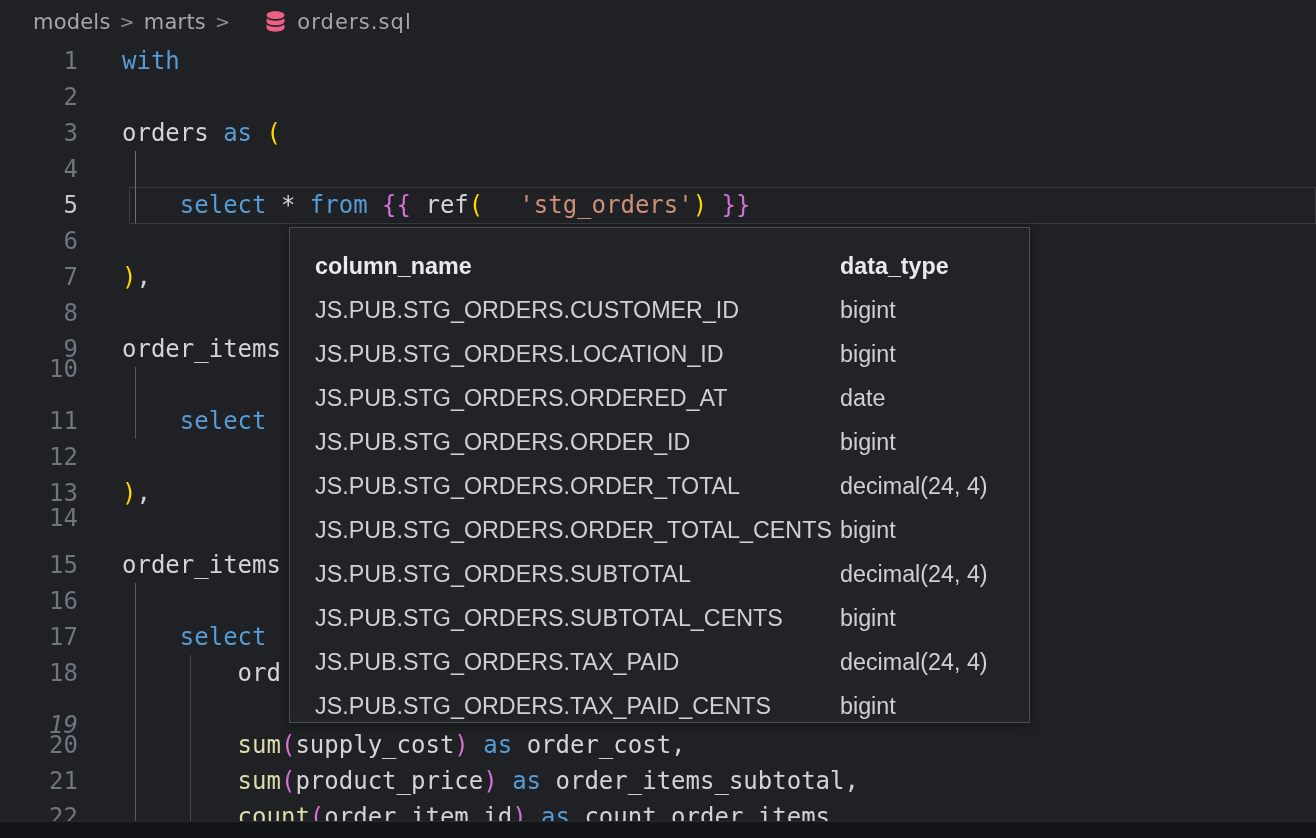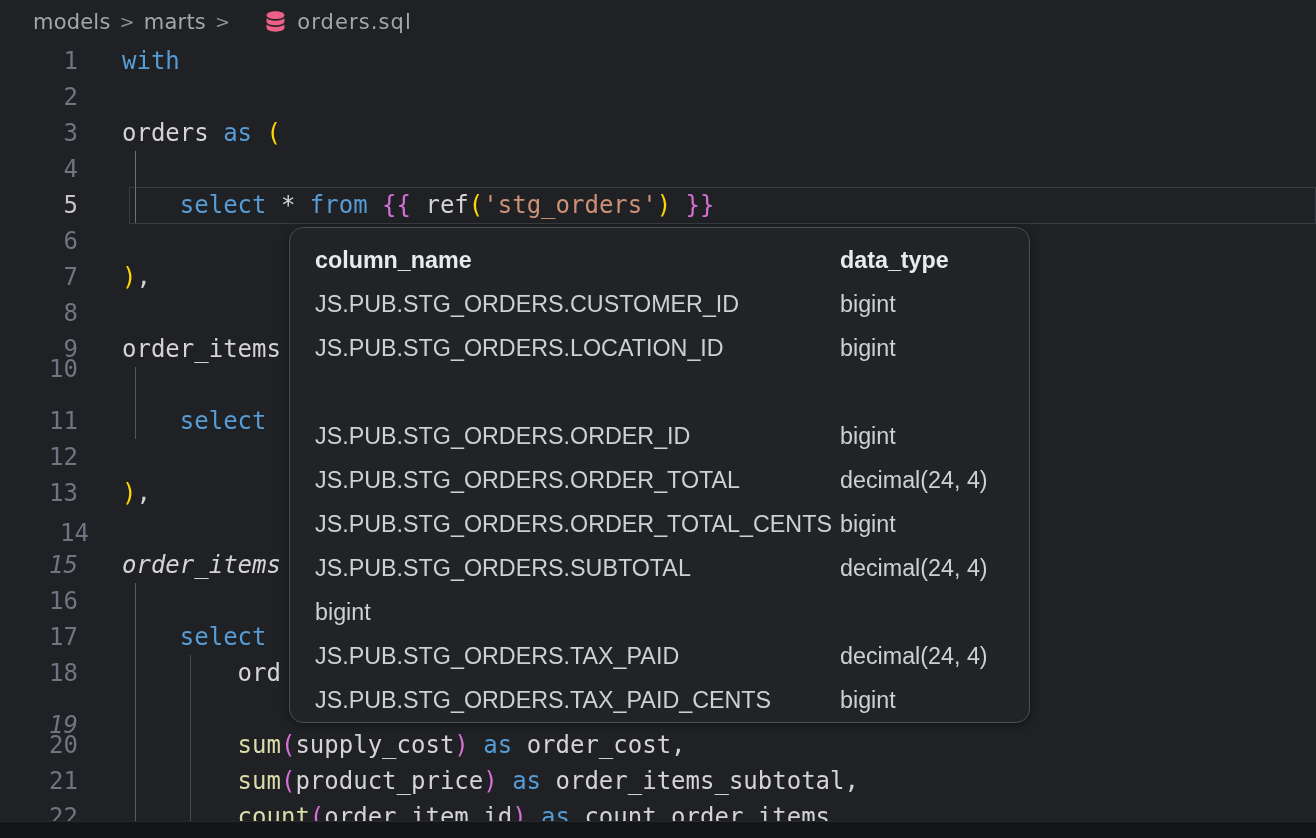--- a/index.html
+++ b/index.html
@@ -16,31 +16,31 @@
   
   #editor { position:absolute; left:0; top:43px; width:100%; height:778px; font-family:"DejaVu Sans Mono", monospace; font-size:24px; }
   .line { position:absolute; left:0; width:100%; height:36px; line-height:36px; white-space:pre; }
   .num { display:inline-block; width:78px; text-align:right; color:#6e7681; font-size:24px; }
   .num.active { color:#c6c6c6; }
   .code { position:absolute; left:122px; top:0; white-space:pre; }
   .tok-kw { color:var(--c-kw); }
   .tok-id { color:var(--c-id);text-align:center; }
   .tok-y  { color:var(--c-y); }
   .tok-m  { color:var(--c-m); }
-  .tok-str{ color:var(--c-str); }
+  .tok-str{ color:var(--c-str);margin-left:36px; }
   .tok-fn { color:var(--c-fn); }
 
   .indent-guide { position:absolute; width:1px; }
   #cur-line { position:absolute; left:129px; right:0; top:144px; height:37px; border:1.5px solid #393c40; }
 
   
   #bottom-strip { position:absolute; left:0; top:821px; width:100%; height:17px; background:#141518; border-top:1px solid #26282b; }
 
   
-  #popup { position:absolute; left:289px; top:227px; width:741px; height:496px; background:#222327; border:1px solid #4a4d51; border-radius:14px; box-shadow:0 2px 10px rgba(0,0,0,0.4); padding-top:10px; font-family:"Liberation Sans", sans-serif; font-size:23.3px; color:#cdd0d4; overflow:hidden; }
+  #popup { position:absolute; left:289px; top:227px; width:741px; height:496px; background:#222327; border:1px solid #4a4d51; border-radius:0; box-shadow:0 2px 10px rgba(0,0,0,0.4); padding-top:16px; font-family:"Liberation Sans", sans-serif; font-size:23.3px; color:#cdd0d4; overflow:hidden; }
   .prow { display:grid; grid-template-columns:525px 1fr; height:44px; align-items:center; padding-left:25px; }
   .prow.header { font-weight:bold; color:#e8eaed; }
   .pcell { white-space:nowrap; overflow:hidden; }
 </style>
 </head>
 <body>
 
 <div id="app">
   <div id="breadcrumb">
     <span class="crumb">models</span>
@@ -68,22 +68,22 @@
         <div class="line" style="top: 108px;"><span class="num">4</span><span class="code"></span></div>
         <div class="line" style="top: 144px;"><span class="num active">5</span><span class="code"><span class="tok-id">    </span><span class="tok-kw">select</span><span class="tok-id"> </span><span class="tok-id">*</span><span class="tok-id"> </span><span class="tok-kw">from</span><span class="tok-id"> </span><span class="tok-m">{{</span><span class="tok-id"> </span><span class="tok-id">ref</span><span class="tok-y">(</span><span class="tok-str">'stg_orders'</span><span class="tok-y">)</span><span class="tok-id"> </span><span class="tok-m">}}</span></span></div>
         <div class="line" style="top: 180px;"><span class="num">6</span><span class="code"></span></div>
         <div class="line" style="top: 216px;"><span class="num">7</span><span class="code"><span class="tok-y">)</span><span class="tok-id">,</span></span></div>
         <div class="line" style="top: 252px;"><span class="num">8</span><span class="code"></span></div>
         <div class="line" style="top: 288px;"><span class="num">9</span><span class="code"><span class="tok-id">order_items</span></span></div>
         <div class="line" style="top: 308px;"><span class="num">10</span><span class="code"></span></div>
         <div class="line" style="top: 360px;"><span class="num">11</span><span class="code"><span class="tok-id">    </span><span class="tok-kw">select</span></span></div>
         <div class="line" style="top: 396px;"><span class="num">12</span><span class="code"></span></div>
         <div class="line" style="top: 432px;"><span class="num">13</span><span class="code"><span class="tok-y">)</span><span class="tok-id">,</span></span></div>
-        <div class="line" style="top: 472px; padding-left: 11px;"><span class="num">14</span><span class="code"></span></div>
-        <div class="line" style="top: 504px; font-style: italic;"><span class="num">15</span><span class="code"><span class="tok-id">order_items</span></span></div>
+        <div class="line" style="top: 457px;"><span class="num">14</span><span class="code"></span></div>
+        <div class="line" style="top: 504px;"><span class="num">15</span><span class="code"><span class="tok-id">order_items</span></span></div>
         <div class="line" style="top: 540px;"><span class="num">16</span><span class="code"></span></div>
         <div class="line" style="top: 576px;"><span class="num">17</span><span class="code"><span class="tok-id">    </span><span class="tok-kw">select</span></span></div>
         <div class="line" style="top: 612px;"><span class="num">18</span><span class="code"><span class="tok-id">        </span><span class="tok-id">ord</span></span></div>
         <div class="line" style="top: 664px; font-style: italic;"><span class="num">19</span><span class="code"></span></div>
         <div class="line" style="top: 684px;"><span class="num">20</span><span class="code"><span class="tok-id">        </span><span class="tok-fn">sum</span><span class="tok-m">(</span><span class="tok-id">supply_cost</span><span class="tok-m">)</span><span class="tok-id"> </span><span class="tok-kw">as</span><span class="tok-id"> </span><span class="tok-id">order_cost,</span></span></div>
         <div class="line" style="top: 720px;"><span class="num">21</span><span class="code"><span class="tok-id">        </span><span class="tok-fn">sum</span><span class="tok-m">(</span><span class="tok-id">product_price</span><span class="tok-m">)</span><span class="tok-id"> </span><span class="tok-kw">as</span><span class="tok-id"> </span><span class="tok-id">order_items_subtotal,</span></span></div>
         <div class="line" style="top: 756px;"><span class="num">22</span><span class="code"><span class="tok-id">        </span><span class="tok-fn">count</span><span class="tok-m">(</span><span class="tok-id">order_item_id</span><span class="tok-m">)</span><span class="tok-id"> </span><span class="tok-kw">as</span><span class="tok-id"> </span><span class="tok-id">count_order_items</span></span></div>
       </div>
   </div>
 
@@ -95,38 +95,41 @@
     <div id="popup-rows">
         <div class="prow">
           <div class="pcell">JS.PUB.STG_ORDERS.CUSTOMER_ID</div>
           <div class="pcell">bigint</div>
         </div>
         <div class="prow">
           <div class="pcell">JS.PUB.STG_ORDERS.LOCATION_ID</div>
           <div class="pcell">bigint</div>
         </div>
         <div class="prow">
+          <div class="pcell">JS.PUB.STG_ORDERS.ORDERED_AT</div>
+          <div class="pcell">date</div>
         </div>
         <div class="prow">
           <div class="pcell">JS.PUB.STG_ORDERS.ORDER_ID</div>
           <div class="pcell">bigint</div>
         </div>
         <div class="prow">
           <div class="pcell">JS.PUB.STG_ORDERS.ORDER_TOTAL</div>
           <div class="pcell">decimal(24, 4)</div>
         </div>
         <div class="prow">
           <div class="pcell">JS.PUB.STG_ORDERS.ORDER_TOTAL_CENTS</div>
           <div class="pcell">bigint</div>
         </div>
         <div class="prow">
           <div class="pcell">JS.PUB.STG_ORDERS.SUBTOTAL</div>
           <div class="pcell">decimal(24, 4)</div>
         </div>
         <div class="prow">
+          <div class="pcell">JS.PUB.STG_ORDERS.SUBTOTAL_CENTS</div>
           <div class="pcell">bigint</div>
         </div>
         <div class="prow">
           <div class="pcell">JS.PUB.STG_ORDERS.TAX_PAID</div>
           <div class="pcell">decimal(24, 4)</div>
         </div>
         <div class="prow">
           <div class="pcell">JS.PUB.STG_ORDERS.TAX_PAID_CENTS</div>
           <div class="pcell">bigint</div>
         </div>

